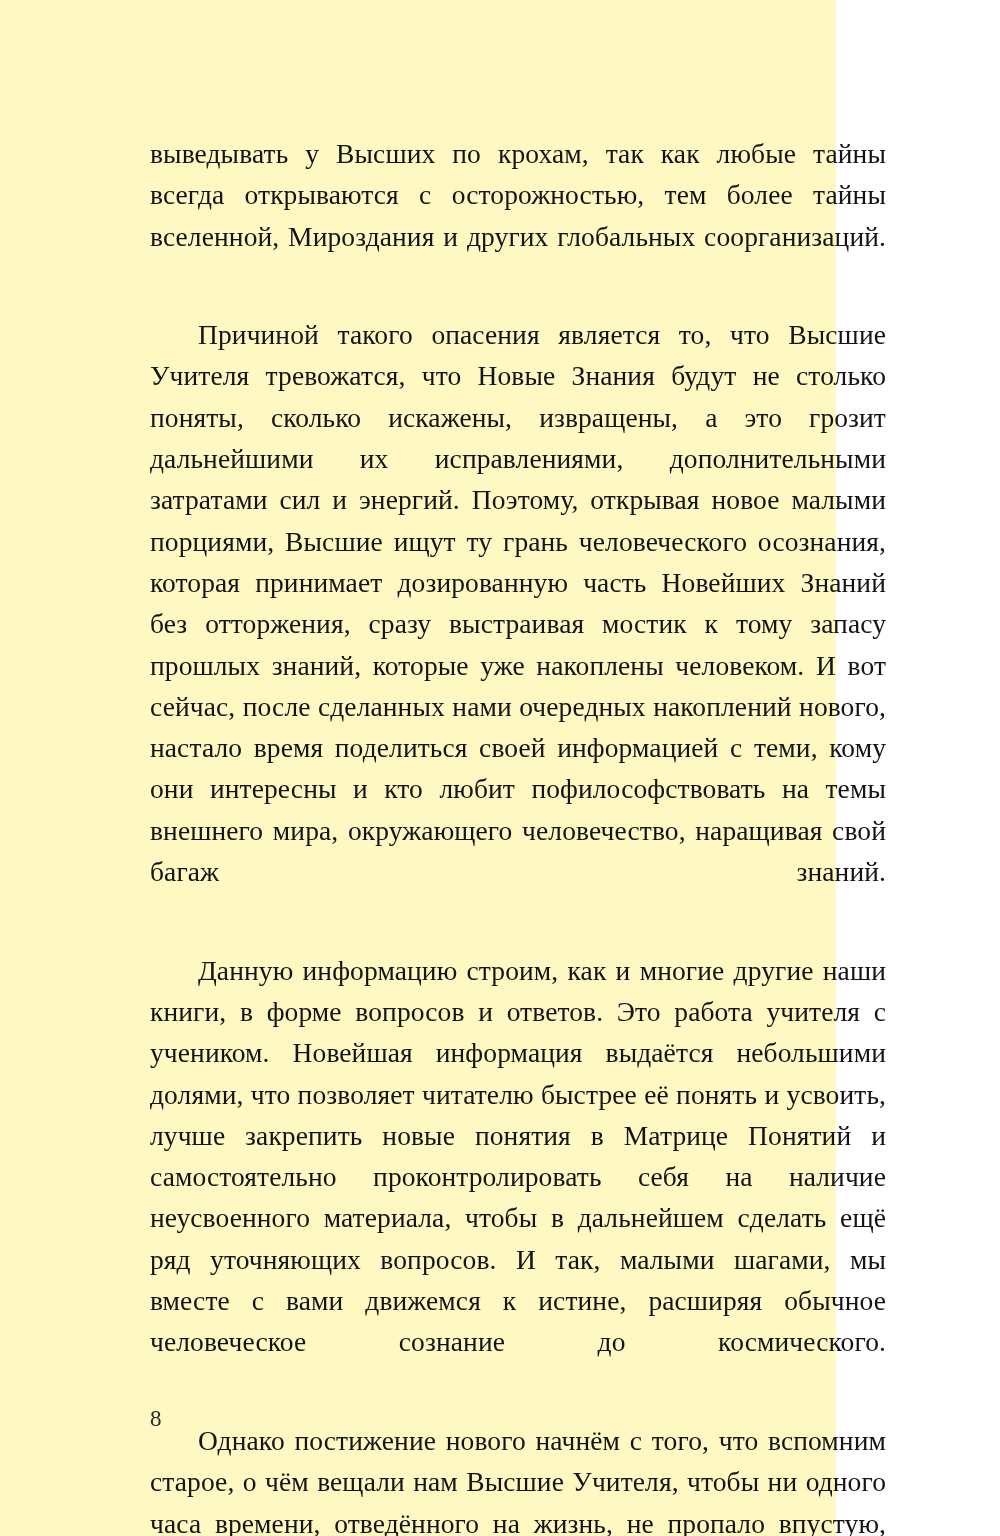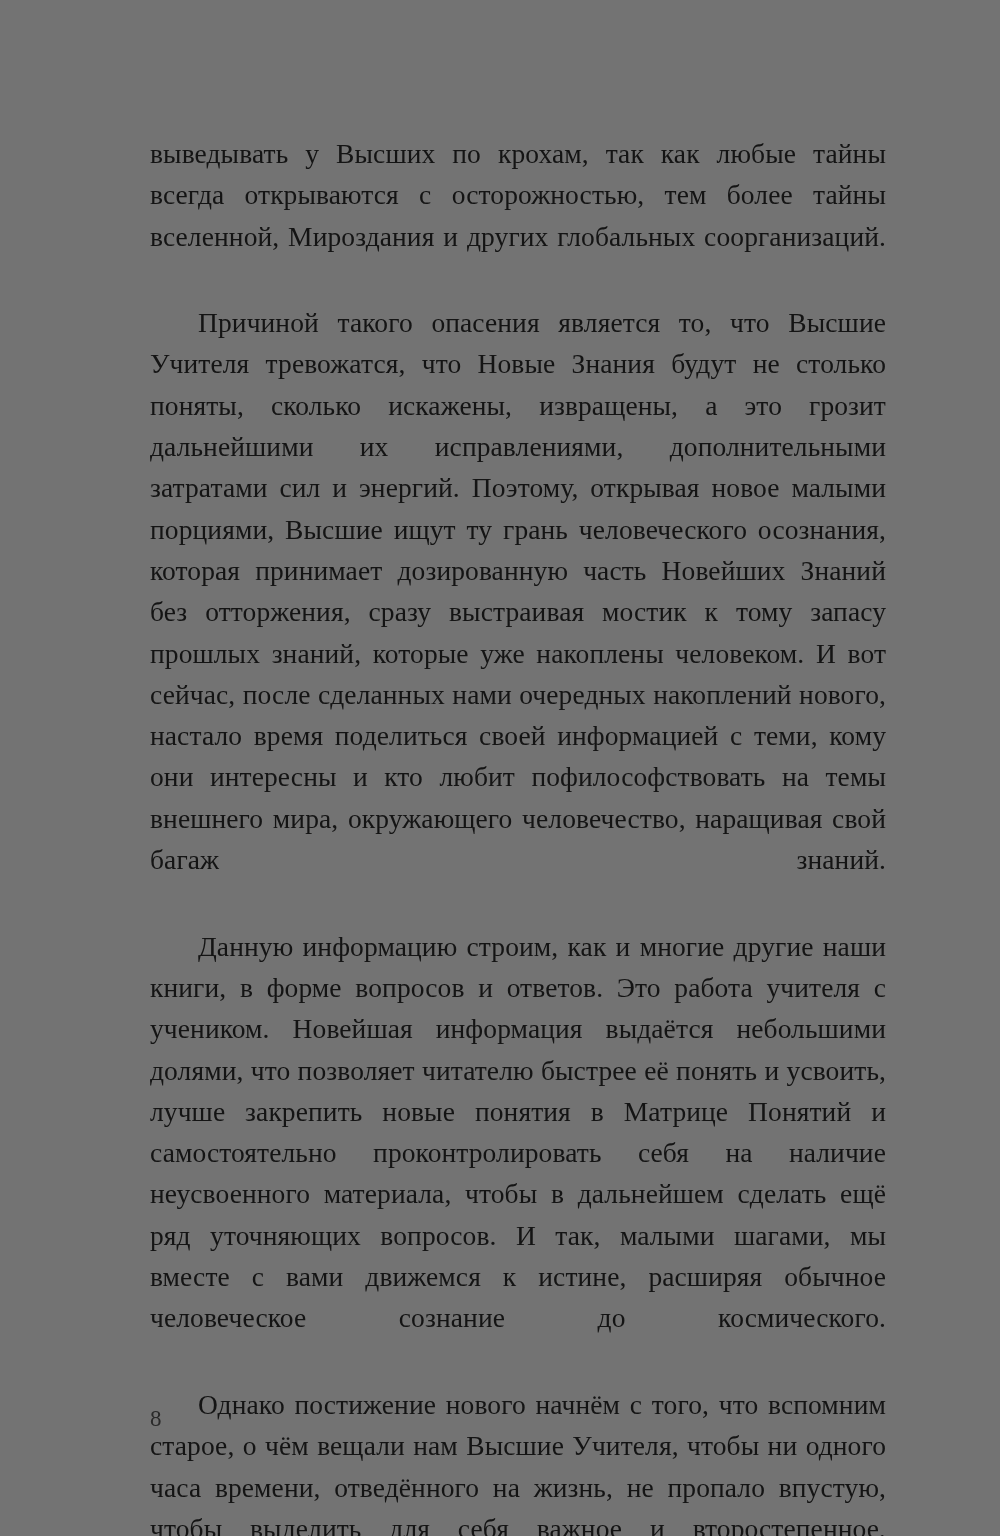--- a/index.html
+++ b/index.html
@@ -10,23 +10,23 @@
     width: 1000px;
     height: 1536px;
     background: #ffffff;
     font-family: "Liberation Serif", "DejaVu Serif", serif;
     color: #111111;
     overflow: hidden;
   }
 
   .page {
     position: relative;
-    width: 1000px;
+    width: 836px;
     height: 1536px;
-    background: #737373;
+    background: #fef9c3;
   }
 
   .text-column {
     position: absolute;
     left: 150px;
     top: 133px;
     width: 736px;
   }
 
   .para {
@@ -39,21 +39,21 @@
     letter-spacing: 0.1px;
     word-spacing: 0.2px;
     -webkit-font-smoothing: antialiased;
   }
 
   .para.indent {
     text-indent: 48px;
   }
 
   .para + .para {
-    margin-top: 4px;
+    margin-top: 16px;
   }
 
   
   .para::after {
     content: "";
     display: inline-block;
     width: 100%;
   }
 
   .page-number {

